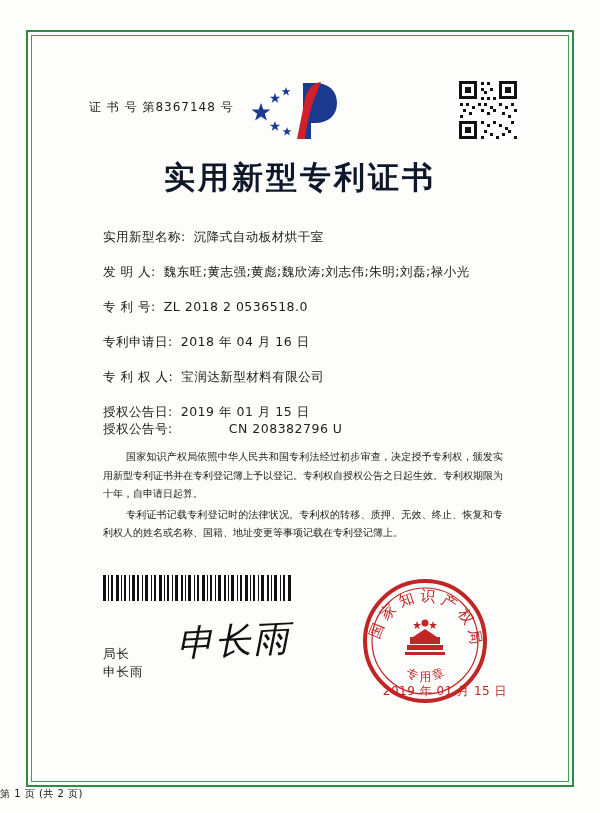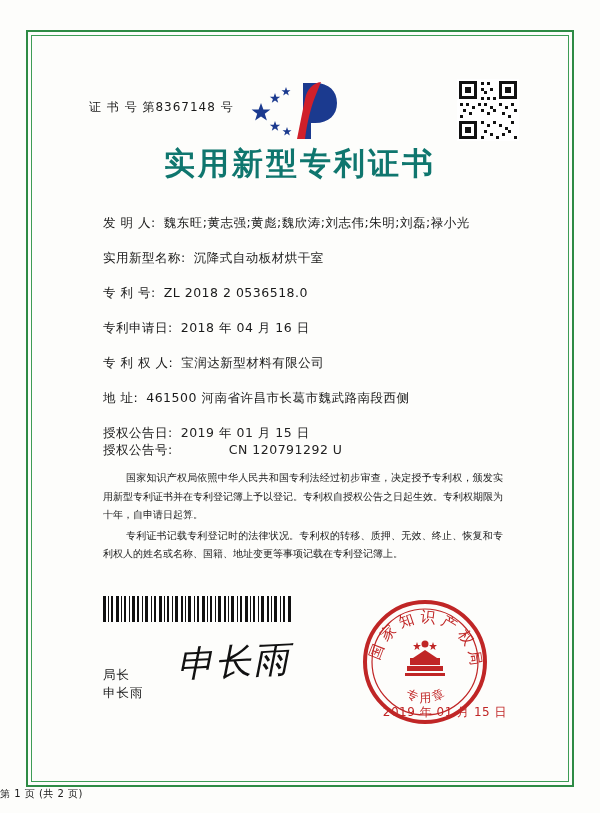--- a/index.html
+++ b/index.html
@@ -79,21 +79,22 @@
     width: 62px;
     height: 62px;
   }
 
   
   .title {
     text-align: center;
     font-size: 31px;
     font-weight: bold;
     letter-spacing: 3px;
-    color: #0f766e;
+    color: #0f172a;
+    margin-top: 14px;
     margin-bottom: 30px;
     font-family: "DejaVu Sans", "Liberation Sans", sans-serif;
   }
 
   
   .fields {
     padding: 0 38px 0 44px;
   }
   .field-row {
     display: flex;
@@ -293,52 +294,48 @@
             <rect x="39" y="57" width="3" height="3"></rect>
           </g>
         </svg>
       </div>
     </div>
 
     <div class="title">实用新型专利证书</div>
 
     <div class="fields">
       <div class="field-row">
+        <span class="field-label">实用新型名称:</span>
+        <span class="field-value">沉降式自动板材烘干室</span>
+      </div>
+      <div class="field-row">
         <span class="field-label">发 明 人:</span>
         <span class="field-value">魏东旺;黄志强;黄彪;魏欣涛;刘志伟;朱明;刘磊;禄小光</span>
-      </div>
-      <div class="field-row">
-        <span class="field-label">实用新型名称:</span>
-        <span class="field-value">沉降式自动板材烘干室</span>
       </div>
       <div class="field-row">
         <span class="field-label">专 利 号:</span>
         <span class="field-value">ZL 2018 2 0536518.0</span>
       </div>
       <div class="field-row">
         <span class="field-label">专利申请日:</span>
         <span class="field-value">2018 年 04 月 16 日</span>
       </div>
       <div class="field-row">
         <span class="field-label">专 利 权 人:</span>
         <span class="field-value">宝润达新型材料有限公司</span>
-      </div>
-      <div class="field-row">
-        <span class="field-label">地 址:</span>
-        <span class="field-value">461500 河南省许昌市长葛市魏武路南段西侧</span>
       </div>
 
       <div class="field-row-two">
         <span class="field-col-left">
           <span class="field-label">授权公告日:</span>
           <span class="field-value">2019 年 01 月 15 日</span>
         </span>
         <span class="field-col-right">
           <span class="field-label">授权公告号:</span>
-          <span class="field-value">CN 120791292 U</span>
+          <span class="field-value">CN 208382796 U</span>
         </span>
       </div>
     </div>
 
     <div class="paragraphs">
       <p>国家知识产权局依照中华人民共和国专利法经过初步审查，决定授予专利权，颁发实用新型专利证书并在专利登记簿上予以登记。专利权自授权公告之日起生效。专利权期限为十年，自申请日起算。</p>
       <p>专利证书记载专利登记时的法律状况。专利权的转移、质押、无效、终止、恢复和专利权人的姓名或名称、国籍、地址变更等事项记载在专利登记簿上。</p>
     </div>
 
     <div class="footer">

